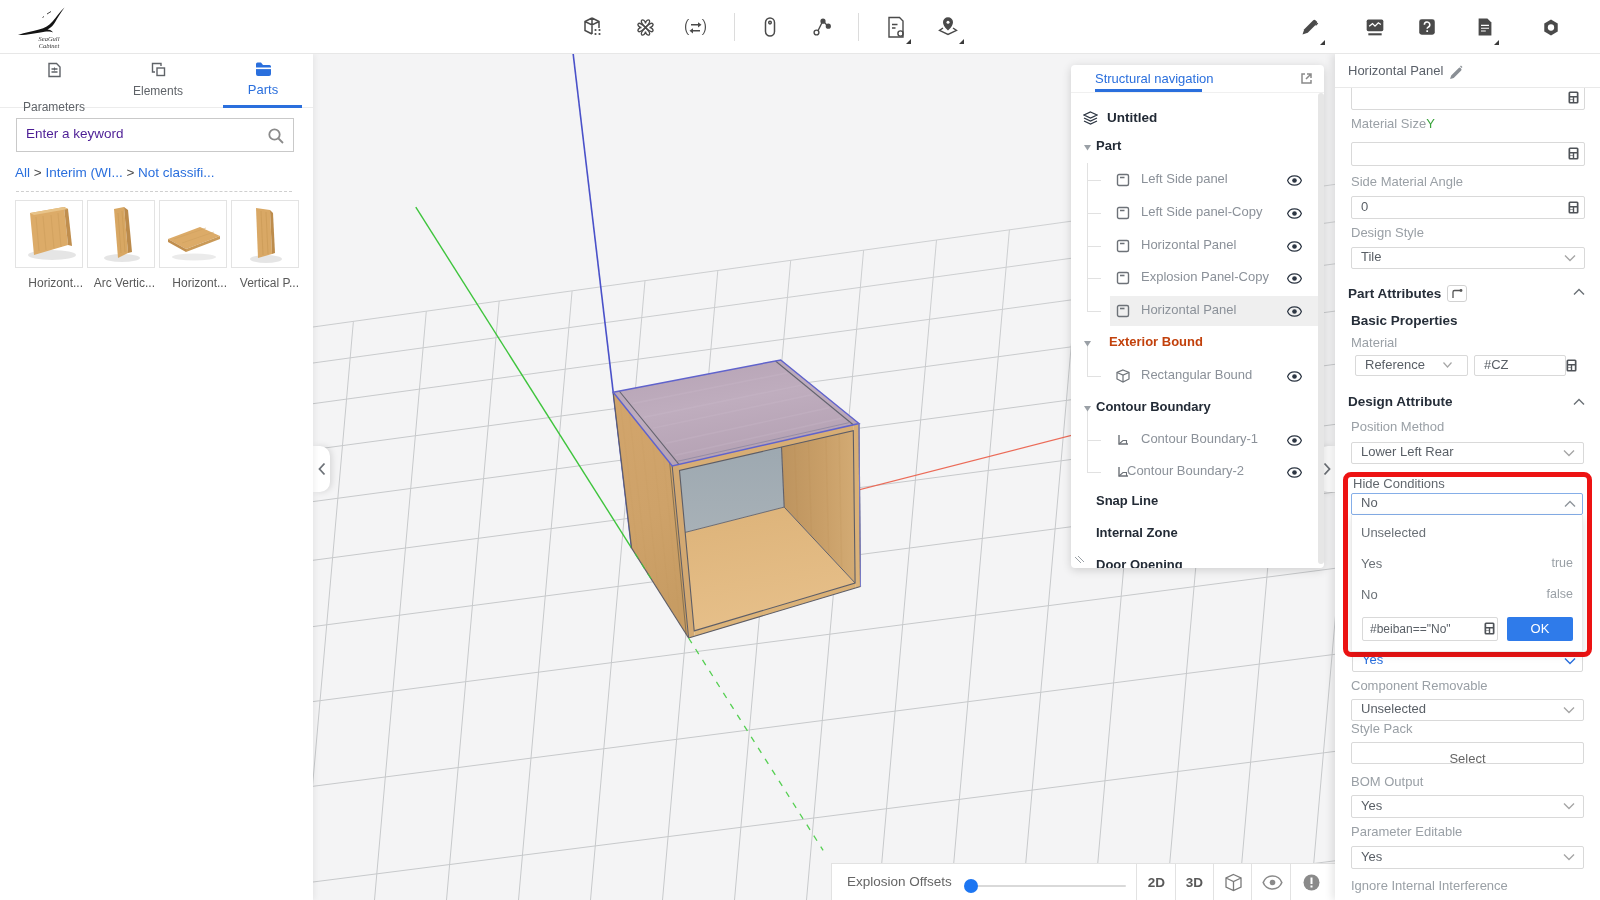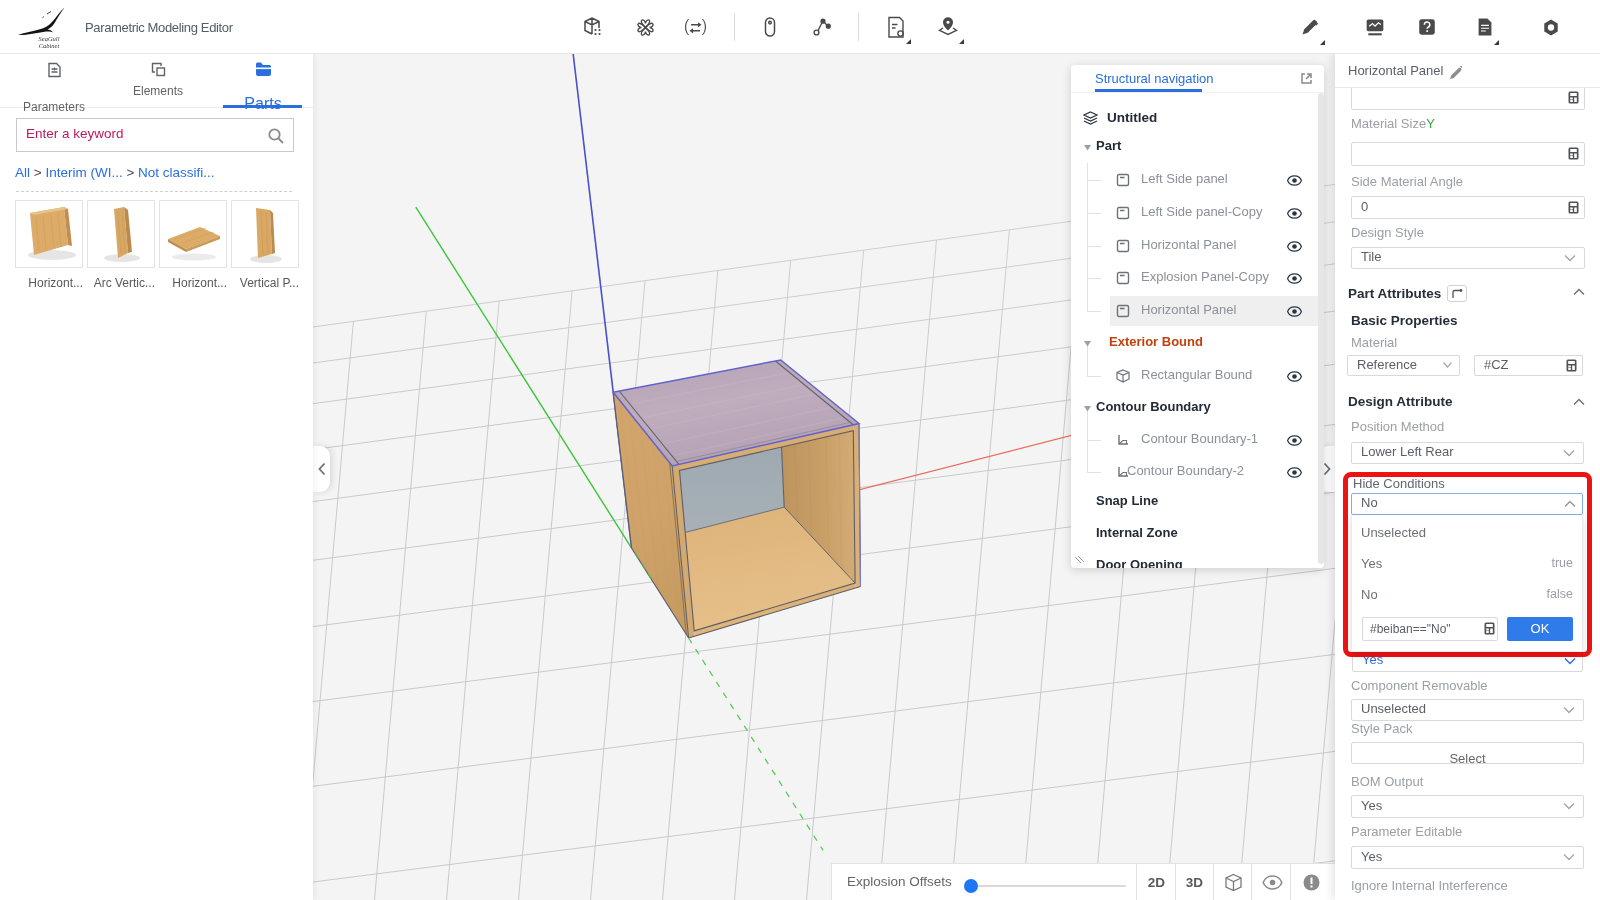--- a/index.html
+++ b/index.html
@@ -21,21 +21,20 @@
 </style></head>
 <body>
 <div id="topbar">
  <svg style="position:absolute;left:16px;top:4px" width="56" height="46" viewBox="0 0 56 46">
   <path d="M2 31 C9 28.5 17 27 23 25.5 C29 24 33 21.5 36.5 17.5 C40 13.5 44 7.5 48.5 3.5 C44.5 9 41.5 14 39.5 17.5 C37.5 21 35 24 31.5 25.5 C33.5 25.5 36 26.5 37 28.5 C35 27.5 32 27.2 28.5 27.8 C21 29.2 9 31.5 2 31 Z" fill="#141414"></path>
   <path d="M31 10 l4 -2.5" stroke="#141414" stroke-width="0.8" fill="none"></path>
       <path d="M26.5 13.5 l1.5 -1" stroke="#141414" stroke-width="0.8" fill="none"></path>
   <text x="33" y="37" font-size="6.5" font-style="italic" fill="#333" text-anchor="middle" font-family="Liberation Serif,serif">SeaGull</text>
   <text x="33" y="44" font-size="6.5" font-style="italic" fill="#333" text-anchor="middle" font-family="Liberation Serif,serif">Cabinet</text>
  </svg>
- <div style="position:absolute;left:85px;top:0;height:54px;display:flex;align-items:center;font-size:13px;letter-spacing:-0.35px;color:#515c66">Parametric Modeling Editor</div>
  <div class="ic" style="left:573px;width:40px">
       <svg width="22" height="22" viewBox="0 0 22 22" fill="none" stroke="#4a4a4a" stroke-width="1.5">
         <path d="M10 2 L17 5.5 V12 M10 2 L3 5.5 V14.5 L10 18 M10 2 V9 M3 5.5 L10 9 L17 5.5 M10 18 V9"></path>
         <g fill="#4a4a4a" stroke="none">
           <circle cx="13.5" cy="14" r="1.1"></circle>
           <circle cx="17.5" cy="14" r="1.1"></circle>
           <circle cx="13.5" cy="18" r="1.1"></circle>
           <circle cx="17.5" cy="18" r="1.1"></circle>
         </g>
       </svg>
@@ -144,26 +143,26 @@
           <path d="M10 4 V1.5 H1.5 V10 H4"></path>
           <rect x="6" y="6" width="7.5" height="7.5"></rect>
         </svg>
    <div style="font-size:12px;color:#5f6368;margin-top:2px">Elements</div>
   </div>
   <div style="position:absolute;left:227px;top:8px;width:72px;text-align:center">
    <svg width="17" height="15" viewBox="0 0 17 15">
           <path d="M1 2 a1.5 1.5 0 0 1 1.5-1.5 H6 L8 3 H14.5 A1.5 1.5 0 0 1 16 4.5 V12 a2 2 0 0 1-2 2 H3 a2 2 0 0 1-2-2 Z" fill="#2a6fdd"></path>
           <rect x="1" y="5.5" width="15" height="1.6" fill="#fff"></rect>
         </svg>
-   <div style="font-size:16px;color:#2a6fdd;margin-top:14px">Parts</div>
+   <div style="font-size:13px;color:#2a6fdd;margin-top:1px">Parts</div>
   </div>
   <div style="position:absolute;left:223px;top:51px;width:79px;height:3px;background:#2a6fdd"></div>
  </div>
  <div style="position:absolute;left:16px;top:64px;width:278px;height:34px;border:1px solid #c9c9c9">
-  <div style="position:absolute;left:9px;top:7px;font-size:13.5px;color:#be185d">Enter a keyword</div>
+  <div style="position:absolute;left:9px;top:7px;font-size:13.5px;color:#4c1d95">Enter a keyword</div>
   <svg style="position:absolute;right:8px;top:8px" width="18" height="18" viewBox="0 0 18 18" fill="none" stroke="#8a8a8a" stroke-width="1.8">
         <circle cx="7.5" cy="7.5" r="5.2"></circle>
         <path d="M11.5 11.5 L16 16"></path>
       </svg>
  </div>
  <div style="position:absolute;left:15px;top:111px;font-size:13.5px;color:#2a6fdd">All <span style="color:#4a4a4a">&gt;</span> Interim (WI... <span style="color:#4a4a4a">&gt;</span> Not classifi...</div>
  <div style="position:absolute;left:16px;top:137px;width:276px;border-top:1px dashed #cfcfcf"></div>
  <div class="card" style="left:15px"><svg width="66" height="66" viewBox="0 0 66 66">
         <ellipse cx="36" cy="54" rx="24" ry="5" fill="#000" opacity="0.10"></ellipse>
         <polygon points="14,12 48,6 52,44 18,54" fill="#dcab68"></polygon>
@@ -539,27 +538,27 @@
 <svg style="position:absolute;left:112px;top:231px" width="20" height="17" viewBox="0 0 20 17">
       <rect x="0.5" y="0.5" width="19" height="16" rx="2.5" fill="#fff" stroke="#d2d2d2"></rect>
       <path d="M6 13 V7 a1.5 1.5 0 0 1 1.5-1.5 H13" fill="none" stroke="#555" stroke-width="1.3"></path>
       <circle cx="14" cy="5.5" r="1.4" fill="#555"></circle>
     </svg>
 <svg style="position:absolute;left:238px;top:234px" width="12" height="8" viewBox="0 0 12 8" fill="none" stroke="#6a7076" stroke-width="1.4">
       <path d="M1 6.5 L6 1.5 L11 6.5"></path>
     </svg>
 <div style="position:absolute;left:16px;top:259px;font-size:13.5px;font-weight:bold;color:#262e39">Basic Properties</div>
 <div class="lbl" style="left:16px;top:281px">Material</div>
-<div class="inp" style="left:12px;top:301px;width:113px;height:21px">
+<div class="inp" style="left:20px;top:301px;width:113px;height:21px">
       <div style="margin:1px 0 0 9px">Reference</div>
     </div>
 <svg style="position:absolute;left:108px;top:308px" width="9" height="6" viewBox="0 0 9 6">
       <path d="M0.5 0.5 L4.5 5 L8.5 0.5" fill="none" stroke="#a6a6a6" stroke-width="1.2"></path>
     </svg>
-<div class="inp" style="left:139px;top:301px;width:109px;height:21px">
+<div class="inp" style="left:139px;top:301px;width:92px;height:21px">
       <div style="margin:1px 0 0 9px">#CZ</div>
     </div>
 <svg style="position:absolute;left:231px;top:305px" width="11" height="13" viewBox="0 0 11 13">
       <rect x="0.5" y="0.5" width="10" height="12" rx="1.5" fill="#4f5358"></rect>
       <rect x="2.2" y="2" width="6.6" height="3" fill="#fff"></rect>
       <rect x="2.2" y="6.5" width="2.6" height="2" fill="#fff"></rect>
       <rect x="6.2" y="6.5" width="2.6" height="4.5" fill="#fff"></rect>
       <rect x="2.2" y="9" width="2.6" height="2" fill="#fff"></rect>
     </svg>
 <div style="position:absolute;left:13px;top:340px;font-size:13.5px;font-weight:bold;color:#262e39">Design Attribute</div>

